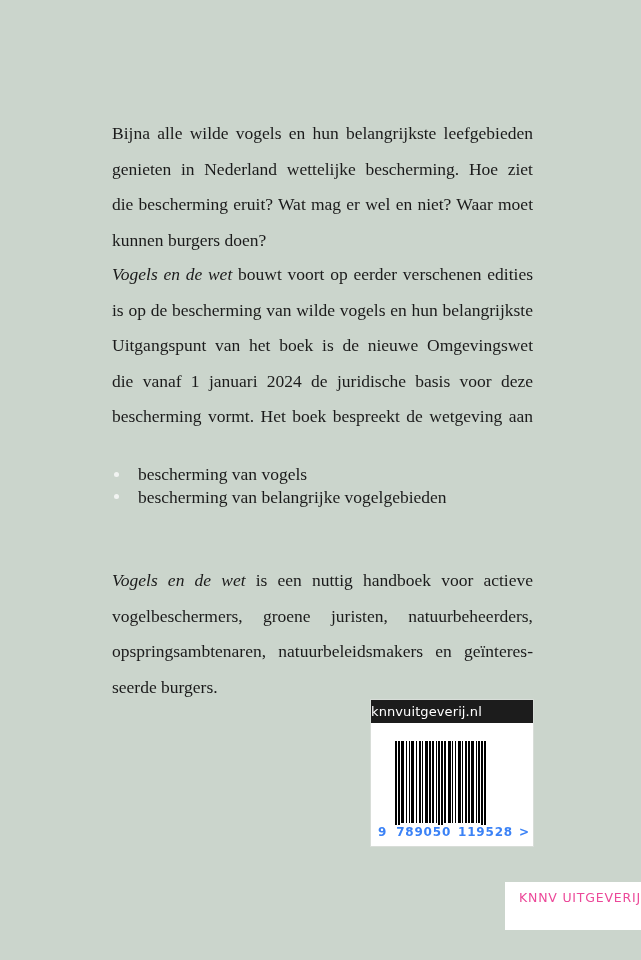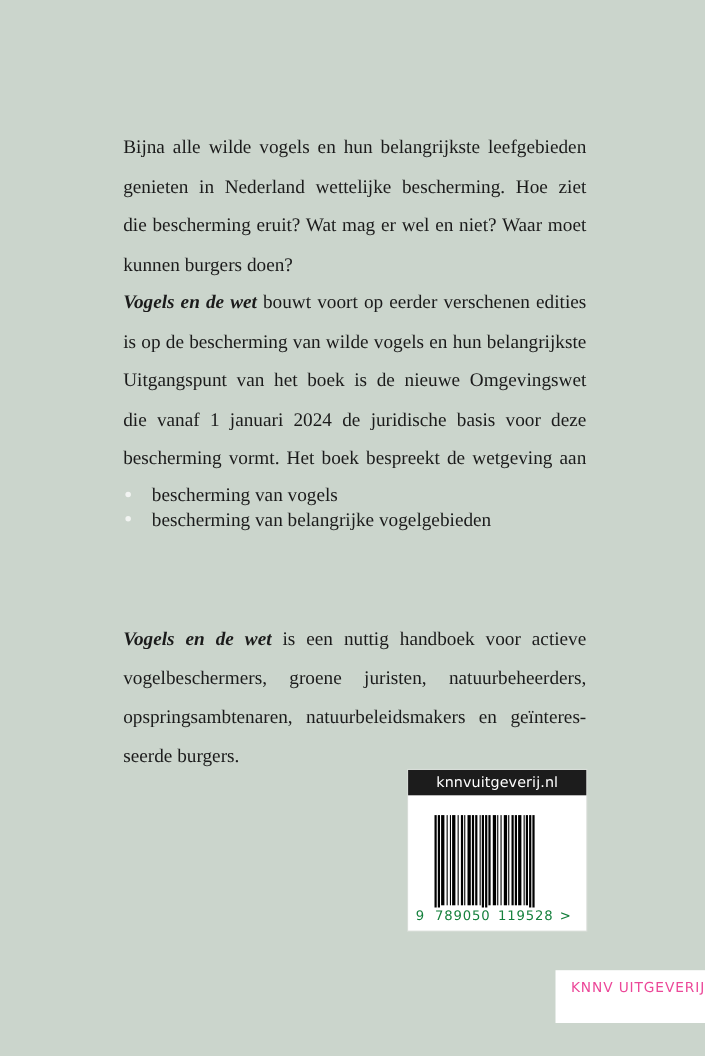--- a/index.html
+++ b/index.html
@@ -20,49 +20,49 @@
   }
   .line {
     display: block;
     height: 23.5px;
     white-space: nowrap;
     text-align: justify;
     text-align-last: justify;
     margin-top: 12px;
   }
   .line.last { text-align-last: left; }
-  .line em { font-style: italic; font-weight: bold; }
+  .line em { font-style: italic; }
   #p1 { top: 110px; }
   #p2 { top: 251px; }
-  #list { top: 438px; left: 112px; position: absolute; font-size: 17.5px; line-height: 22.5px; }
+  #list { top: 463px; left: 112px; position: absolute; font-size: 17.5px; line-height: 22.5px; }
   .list-item { display: flex; align-items: center; height: 22.5px; white-space: nowrap; }
   .bullet { width: 5px; height: 5px; border-radius: 50%; background: #f2f4f2; margin-left: 2px; margin-right: 19px; }
   #p3 { top: 557px; }
 
   .isbn-box {
     position: absolute; left: 371px; top: 700px; width: 162px; height: 146px;
     background: #ffffff;
     box-shadow: 0 0 0 1px #d8ddd8;
   }
   .isbn-header {
     height: 23px; background: #1c1c1c; color: #ffffff;
     font-family: "DejaVu Sans", "Liberation Sans", sans-serif;
-    font-size: 13px; line-height: 23px; text-align: center; letter-spacing: 0.1px;
+    font-size: 13px; line-height: 23px; letter-spacing: 0.1px;
   }
   .barcode {
     position: absolute; left: 24px; top: 41px; width: 117px; height: 88px;
     display: flex; align-items: flex-start;
   }
   .barcode span { display: block; background: #000; height: 82px; margin-right: 1.5px; }
   .barcode span.g { height: 88px; }
   .barcode-digits {
     position: absolute; left: 7px; top: 125px; width: 150px;
     font-family: "DejaVu Sans", "Liberation Sans", sans-serif;
-    font-size: 12px; letter-spacing: 0.8px; color: #15803d;
-    background: transparent; white-space: nowrap;
+    font-size: 12px; letter-spacing: 0.8px; color: #3b82f6;
+    background: transparent; white-space: nowrap; font-weight: bold;
   }
   .barcode-digits .lead { margin-right: 8px; }
   .barcode-digits .mid { background: #fff; padding: 0 1px; }
 
   .publisher-badge {
     position: absolute; left: 473px; top: 882px; width: 168px; height: 48px;
     background: #ffffff;
     color: #ec4899;
     font-family: "DejaVu Sans", "Liberation Sans", sans-serif;
     font-size: 12.5px; letter-spacing: 0.8px;

